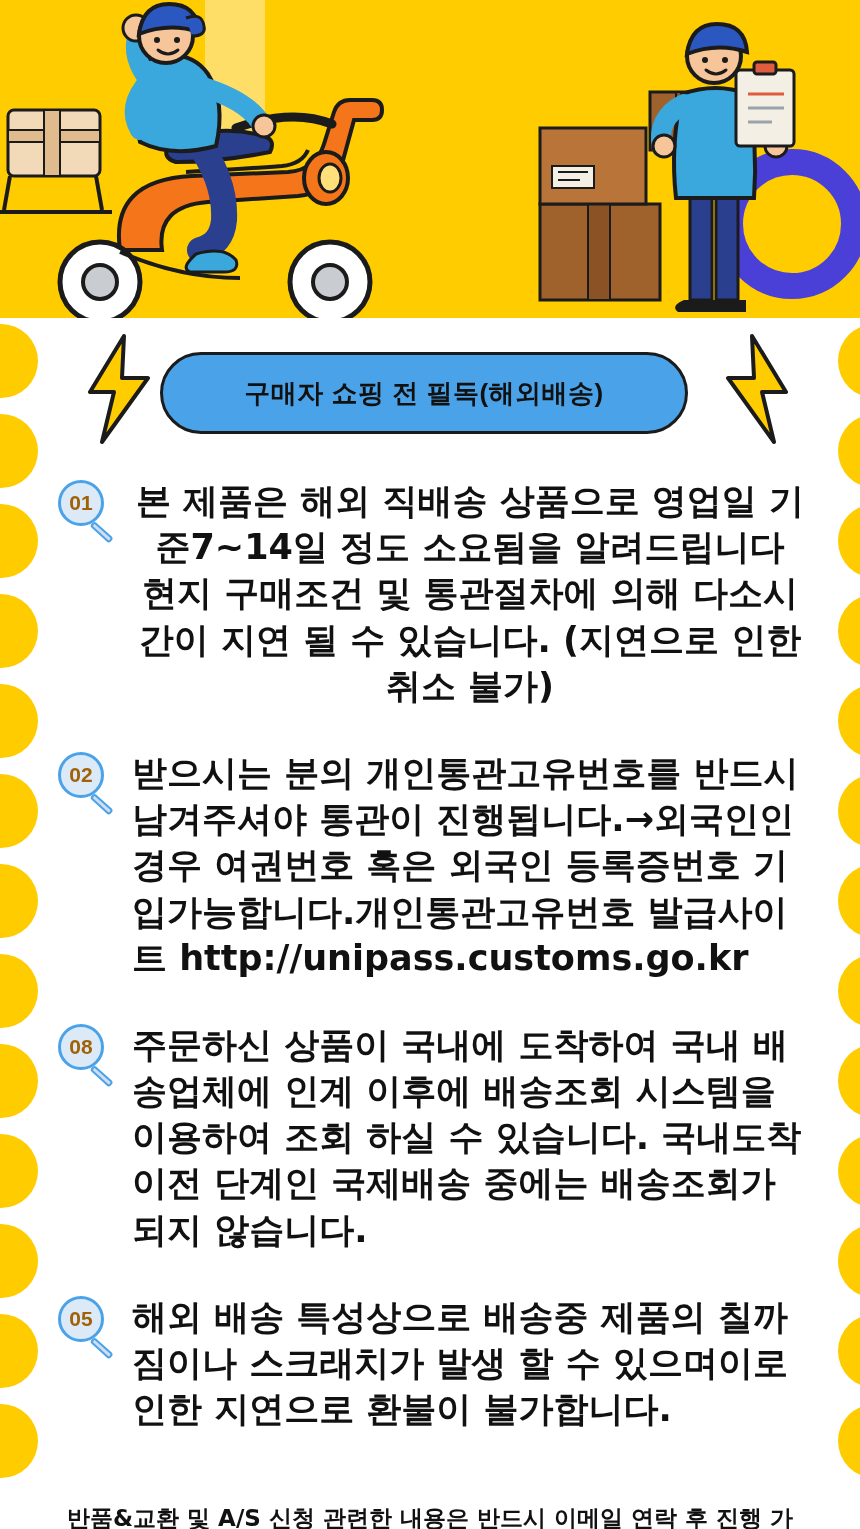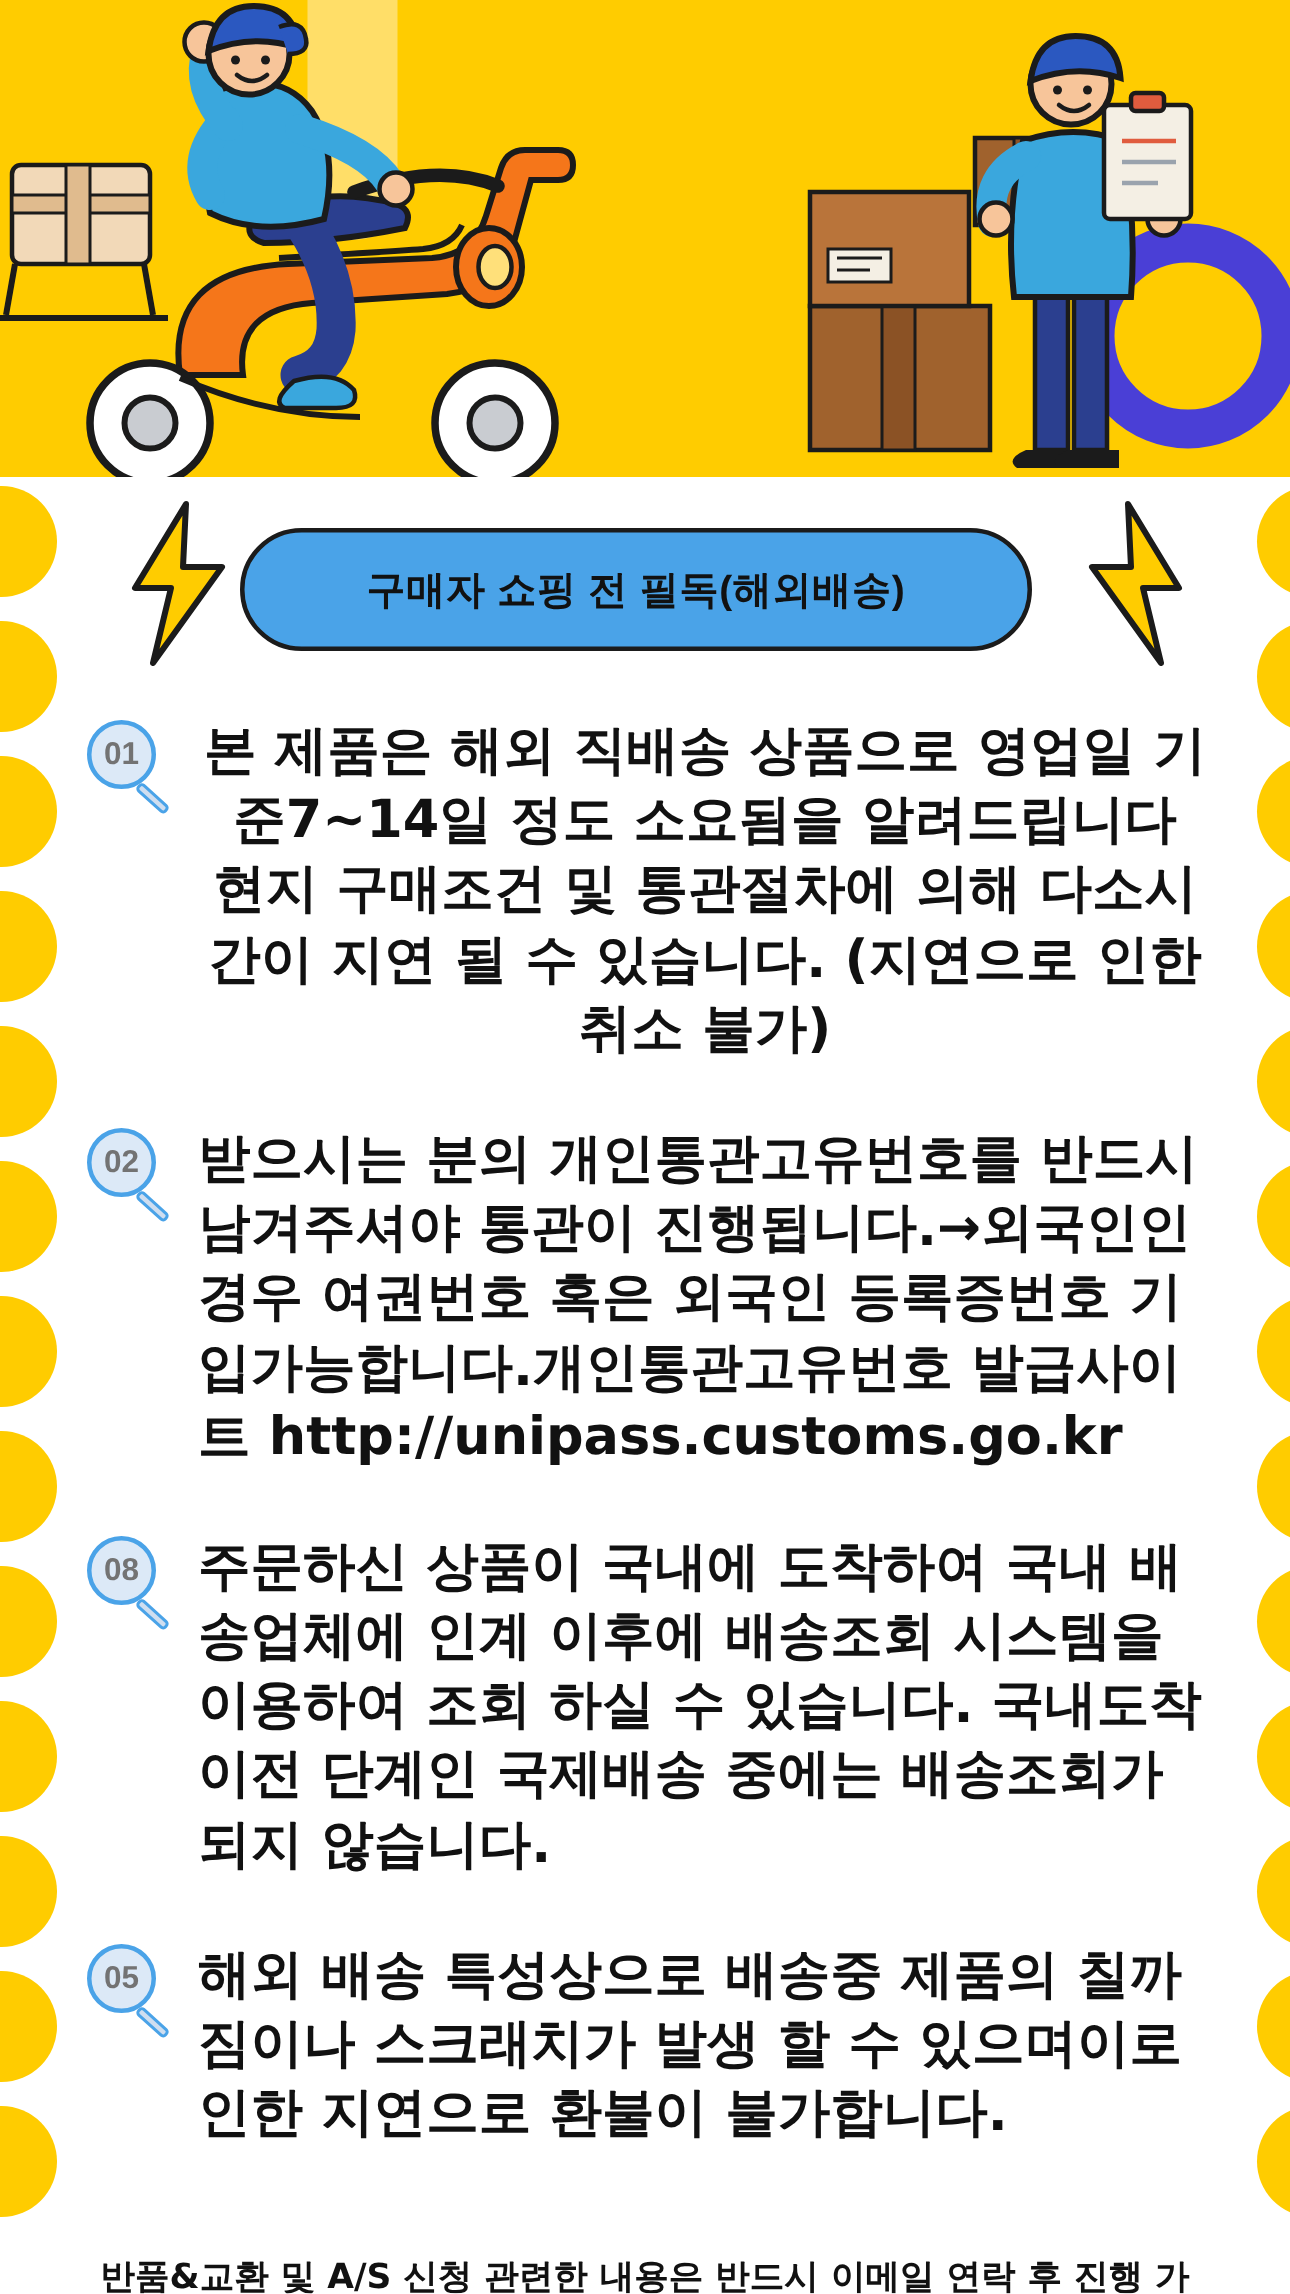--- a/index.html
+++ b/index.html
@@ -49,21 +49,21 @@
   }
 
   
   .items{position:absolute;left:52px;top:160px;width:756px;}
   .item{position:relative;margin-bottom:14px;}
   .badge-wrap{position:absolute;left:6px;top:2px;width:72px;height:72px;}
   .badge{
     width:46px;height:46px;border-radius:50%;
     border:3px solid #4aa3e8;background:#dce9f7;
     display:flex;align-items:center;justify-content:center;
-    color:#737373;font-size:21px;font-weight:bold;
+    color:#a16207;font-size:21px;font-weight:bold;
     box-sizing:border-box;
   }
   .badge-handle{
     position:absolute;left:34px;top:40px;width:26px;height:7px;
     background:#cfdef0;border:2px solid #4aa3e8;border-radius:3px;
     transform:rotate(42deg);transform-origin:left center;box-sizing:border-box;
   }
   .item-text{
     margin-left:80px;font-size:35px;line-height:1.32;color:#111;
     font-weight:700;text-align:center;

